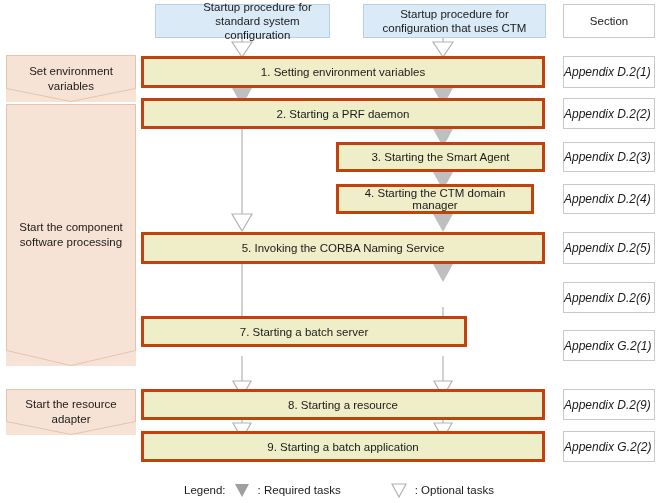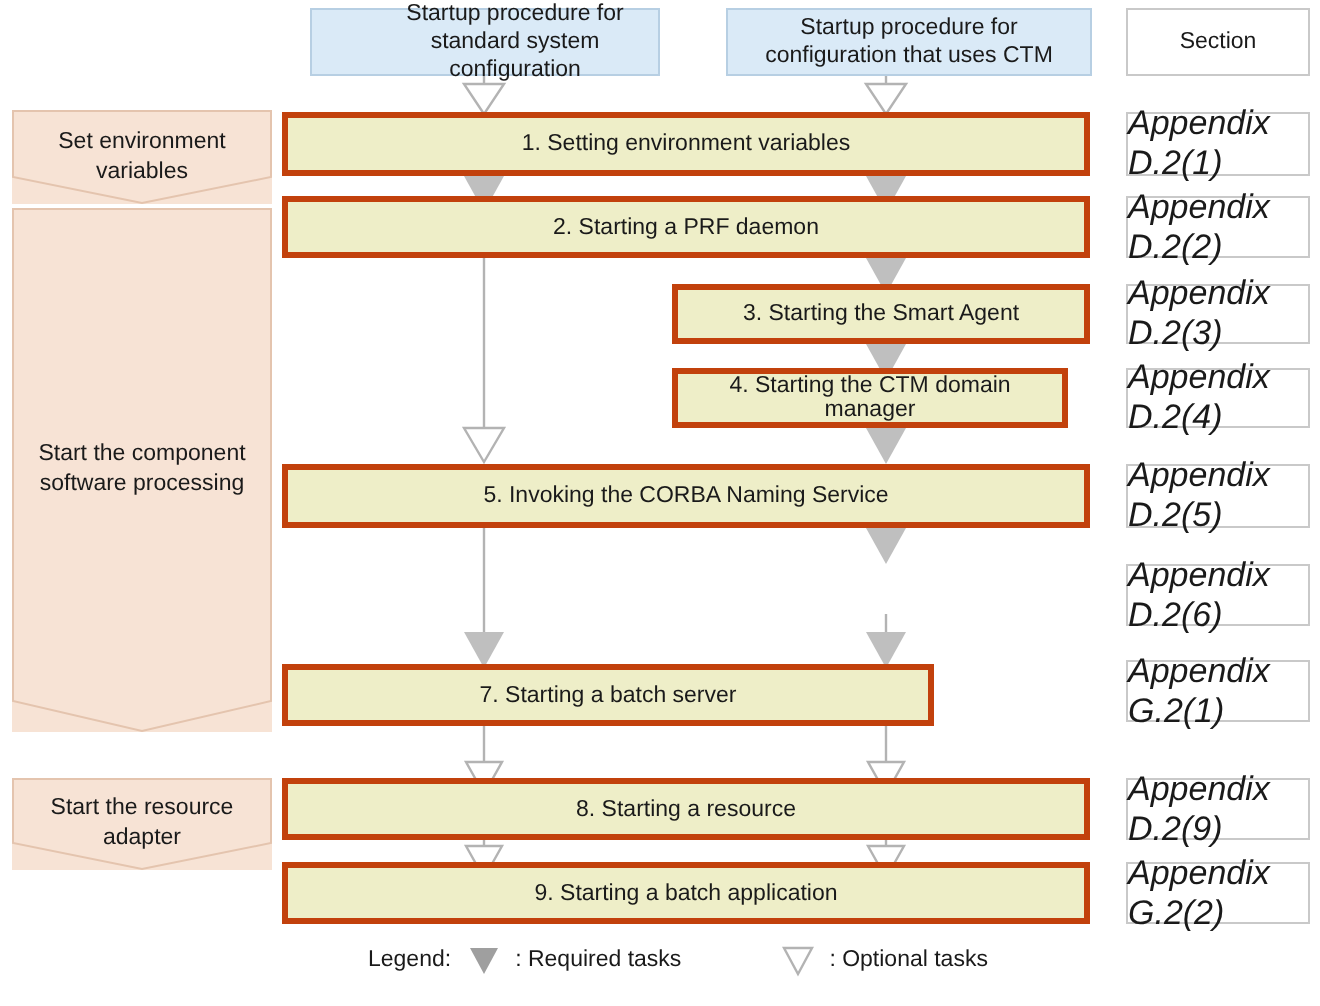--- a/index.html
+++ b/index.html
@@ -52,21 +52,21 @@
     align-items: center;
     justify-content: center;
     box-sizing: border-box;
     padding: 0 6px;
     text-align: center;
   }
   
   .sec-cell {
     background: #ffffff;
     border: 1px solid #c9c9c9;
-    font-size: 17px;
+    font-size: 12px;
     font-style: italic;
     display: flex;
     align-items: center;
     justify-content: flex-start;
     box-sizing: border-box;
   }
   
   .phase {
     background: #f7e3d5;
     box-sizing: border-box;
@@ -216,21 +216,21 @@
   </div>
   <div class="abs step" style="left:336px;top:142px;width:209px;height:30px;">
     <span>3. Starting the Smart Agent</span>
   </div>
   <div class="abs step" style="left:336px;top:184px;width:198px;height:30px;">
     <span>4. Starting the CTM domain manager</span>
   </div>
   <div class="abs step" style="left:141px;top:232px;width:404px;height:32px;">
     <span>5. Invoking the CORBA Naming Service</span>
   </div>
-  <div class="abs step" style="left:141px;top:332px;width:326px;height:31px;">
+  <div class="abs step" style="left:141px;top:316px;width:326px;height:31px;">
     <span>7. Starting a batch server</span>
   </div>
   <div class="abs step" style="left:141px;top:389px;width:404px;height:31px;">
     <span>8. Starting a resource</span>
   </div>
   <div class="abs step" style="left:141px;top:431px;width:404px;height:31px;">
     <span>9. Starting a batch application</span>
   </div>
 
   <div class="abs sec-cell" style="left:563px;top:56px;width:92px;height:32px;">
@@ -254,21 +254,21 @@
   <div class="abs sec-cell" style="left:563px;top:330px;width:92px;height:31px;">
     <span>Appendix G.2(1)</span>
   </div>
   <div class="abs sec-cell" style="left:563px;top:389px;width:92px;height:31px;">
     <span>Appendix D.2(9)</span>
   </div>
   <div class="abs sec-cell" style="left:563px;top:431px;width:92px;height:31px;">
     <span>Appendix G.2(2)</span>
   </div>
 
-  <div class="abs legend-row" style="left:165px;top:472px;padding-left:19px;">
+  <div class="abs legend-row" style="left:165px;top:482px;padding-left:19px;">
     <span>Legend:</span>
     <svg width="20" height="16" viewBox="0 0 20 16">
       <polygon points="3,2 17,2 10,15" fill="#9f9f9f"></polygon>
     </svg>
     <span>: Required tasks</span>
     <span class="legend-gap"></span>
     <svg width="20" height="16" viewBox="0 0 20 16">
       <polygon points="3,2 17,2 10,15" fill="#ffffff" stroke="#b3b3b3" stroke-width="1.2"></polygon>
     </svg>
     <span>: Optional tasks</span>

